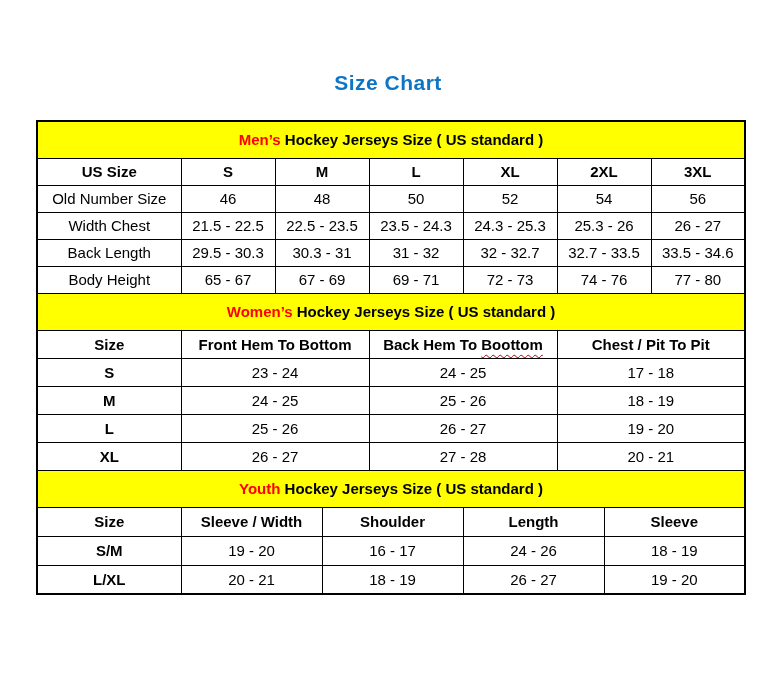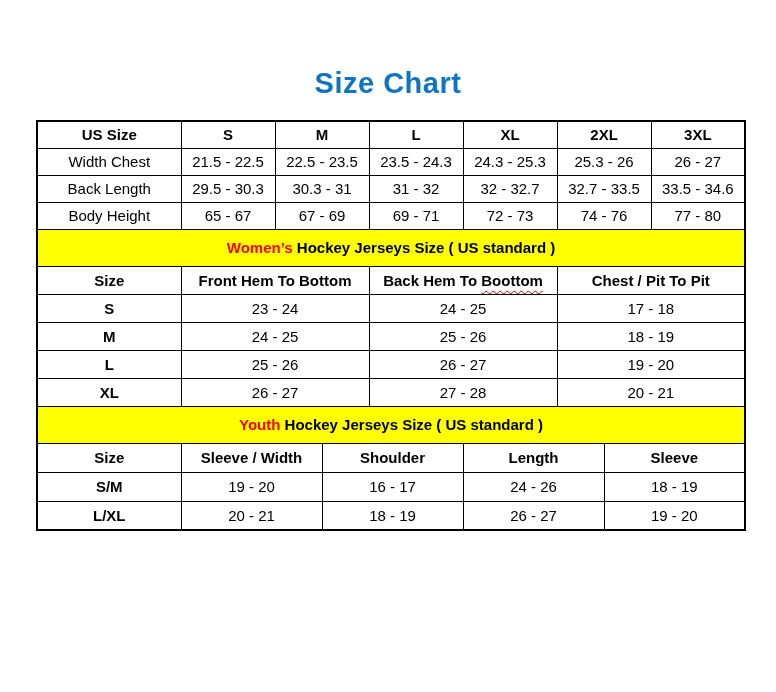--- a/index.html
+++ b/index.html
@@ -10,21 +10,21 @@
   }
   *{box-sizing:border-box;}
   html,body{margin:0;padding:0;}
   body{
     width:776px;height:692px;background:#ffffff;
     font-family:"Liberation Sans",sans-serif;color:#000;
     overflow:hidden;
   }
   .title{
     text-align:center;
-    font-size:29px;font-weight:700;
+    font-size:21px;font-weight:700;
     color:var(--title_blue,#0e75c5);
     margin:0;padding-top:64px;line-height:38px;
     letter-spacing:0.5px;
   }
   table.chart{
     border-collapse:collapse;table-layout:fixed;
     width:708px;margin:18px 0 0 36px;
     border:2px solid var(--border,#000);
   }
   table.chart td{
@@ -57,28 +57,43 @@
 <main class="page">
   <h1 class="title">Size Chart</h1>
 
   <table class="chart">
     <colgroup>
       <col style="width:144px">
       <col span="12" style="width:47px">
     </colgroup>
     <tbody>
 
+      <tr>
+        <td class="banner" colspan="13">
+          <span class="red">Men’s</span>
+          <span>Hockey Jerseys Size ( US standard )</span>
+        </td>
+      </tr>
       <tr class="m hdr">
         <td>US Size</td>
         <td colspan="2">S</td>
         <td colspan="2">M</td>
         <td colspan="2">L</td>
         <td colspan="2">XL</td>
         <td colspan="2">2XL</td>
         <td colspan="2">3XL</td>
+      </tr>
+      <tr class="m">
+        <td>Old Number Size</td>
+        <td colspan="2">46</td>
+        <td colspan="2">48</td>
+        <td colspan="2">50</td>
+        <td colspan="2">52</td>
+        <td colspan="2">54</td>
+        <td colspan="2">56</td>
       </tr>
       <tr class="m">
         <td>Width Chest</td>
         <td colspan="2">21.5 - 22.5</td>
         <td colspan="2">22.5 - 23.5</td>
         <td colspan="2">23.5 - 24.3</td>
         <td colspan="2">24.3 - 25.3</td>
         <td colspan="2">25.3 - 26</td>
         <td colspan="2">26 - 27</td>
       </tr>

